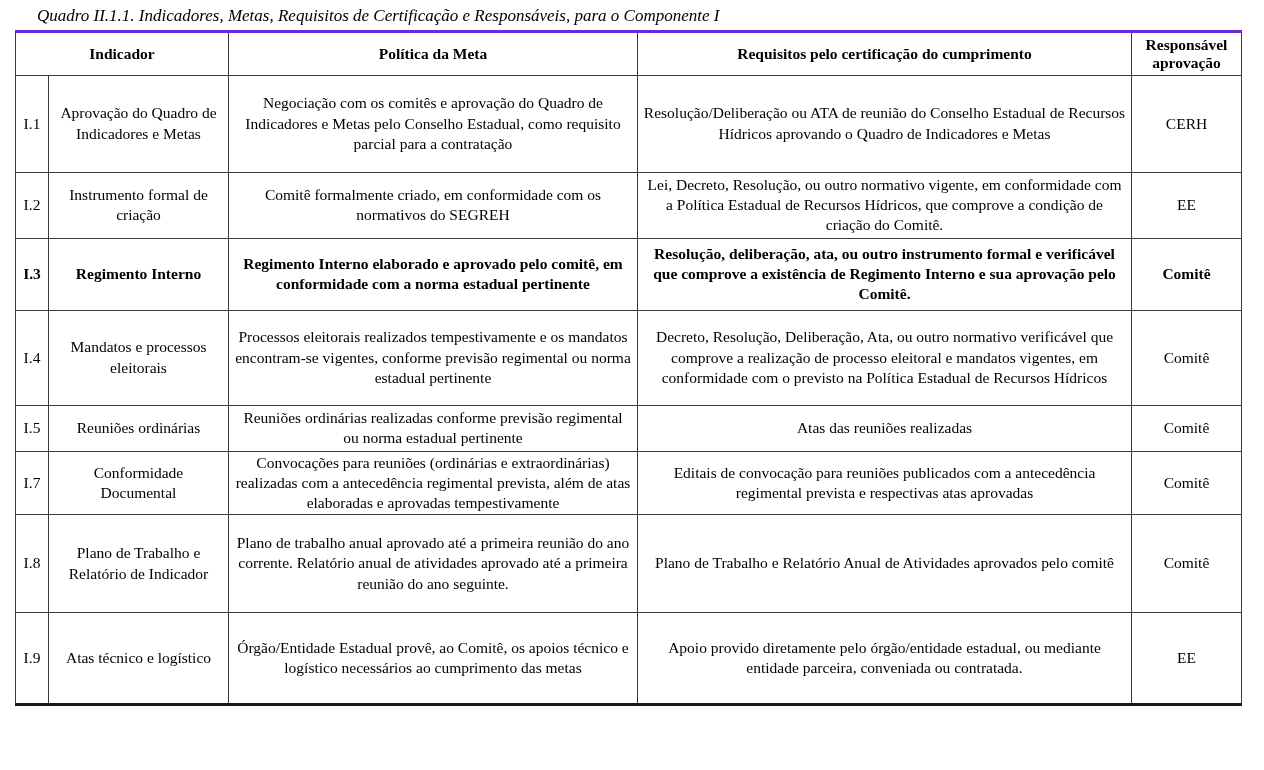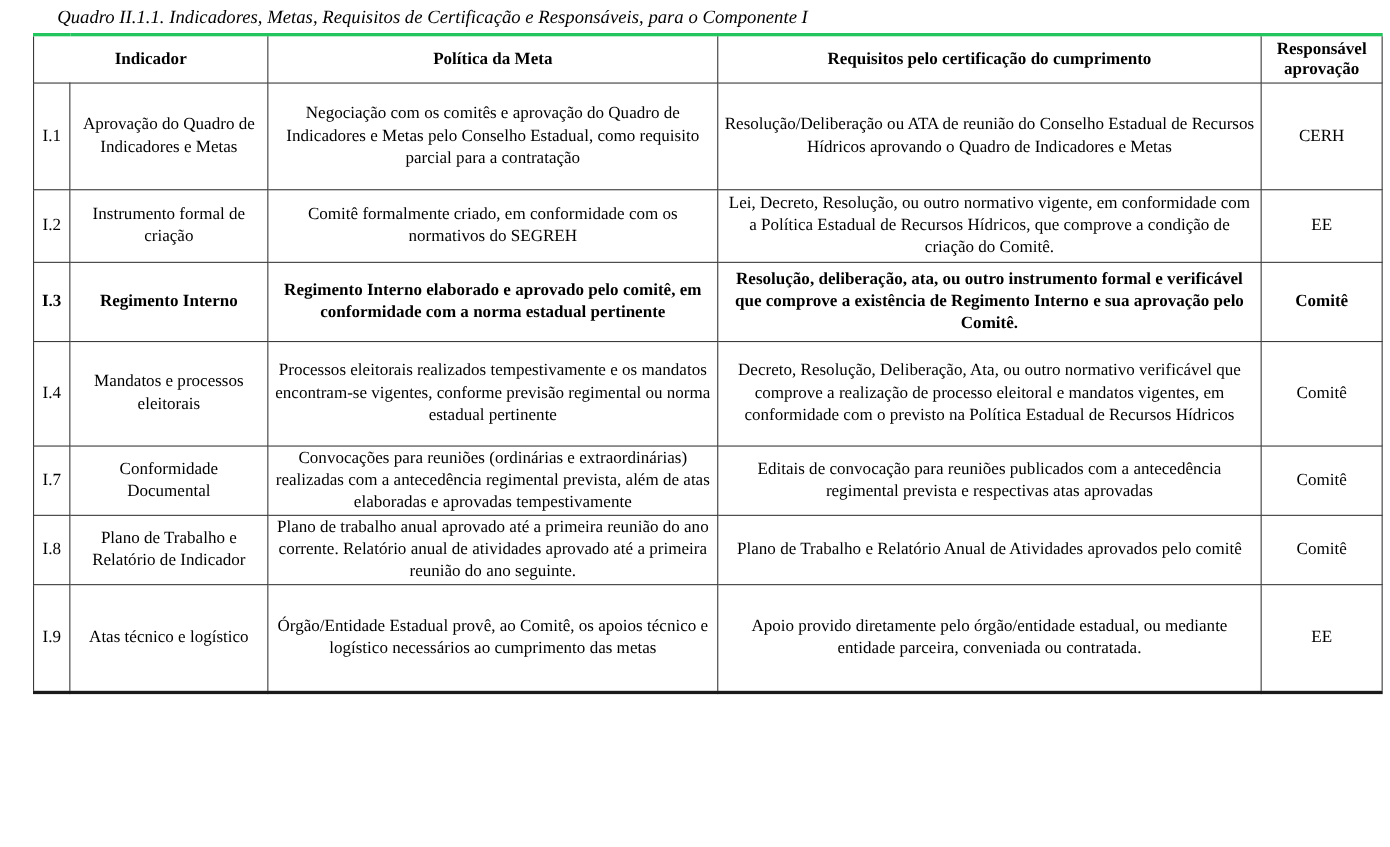--- a/index.html
+++ b/index.html
@@ -6,34 +6,34 @@
     margin: 0;
     padding: 0;
     background: #ffffff;
     font-family: "Liberation Serif", serif;
     color: #000000;
   }
   .page {
     width: 1264px;
     height: 770px;
     box-sizing: border-box;
-    padding: 4px 0 0 30px;
+    padding: 4px 0 0 15px;
   }
   .caption {
     font-style: italic;
     font-size: 17px;
     padding-left: 22px;
     margin: 2px 0 4px 0;
     white-space: nowrap;
   }
   table.quadro {
     border-collapse: collapse;
     table-layout: fixed;
     width: 1226px;
-    border-top: 3px solid #22c55e;
+    border-top: 3px solid #6d28d9;
     border-bottom: 3px solid #1a1a1a;
     border-radius: 19px;
   }
   table.quadro col.c-code { width: 33px; }
   table.quadro col.c-ind  { width: 180px; }
   table.quadro col.c-meta { width: 409px; }
   table.quadro col.c-req  { width: 494px; }
   table.quadro col.c-resp { width: 110px; }
   table.quadro th, table.quadro td {
     border: 1px solid #3a3a3a;
@@ -109,20 +109,27 @@
   </tr>
 
   <tr>
     <td>I.4</td>
     <td>Mandatos e processos eleitorais</td>
     <td>Processos eleitorais realizados tempestivamente e os mandatos encontram-se vigentes, conforme previsão regimental ou norma estadual pertinente</td>
     <td>Decreto, Resolução, Deliberação, Ata, ou outro normativo verificável que comprove a realização de processo eleitoral e mandatos vigentes, em conformidade com o previsto na Política Estadual de Recursos Hídricos</td>
     <td>Comitê</td>
   </tr>
 
+  <tr>
+    <td>I.5</td>
+    <td>Reuniões ordinárias</td>
+    <td>Reuniões ordinárias realizadas conforme previsão regimental ou norma estadual pertinente</td>
+    <td>Atas das reuniões realizadas</td>
+    <td>Comitê</td>
+  </tr>
 
 
   <tr>
     <td>I.7</td>
     <td>Conformidade Documental</td>
     <td>Convocações para reuniões (ordinárias e extraordinárias) realizadas com a antecedência regimental prevista, além de atas elaboradas e aprovadas tempestivamente</td>
     <td>Editais de convocação para reuniões publicados com a antecedência regimental prevista e respectivas atas aprovadas</td>
     <td>Comitê</td>
   </tr>
 

